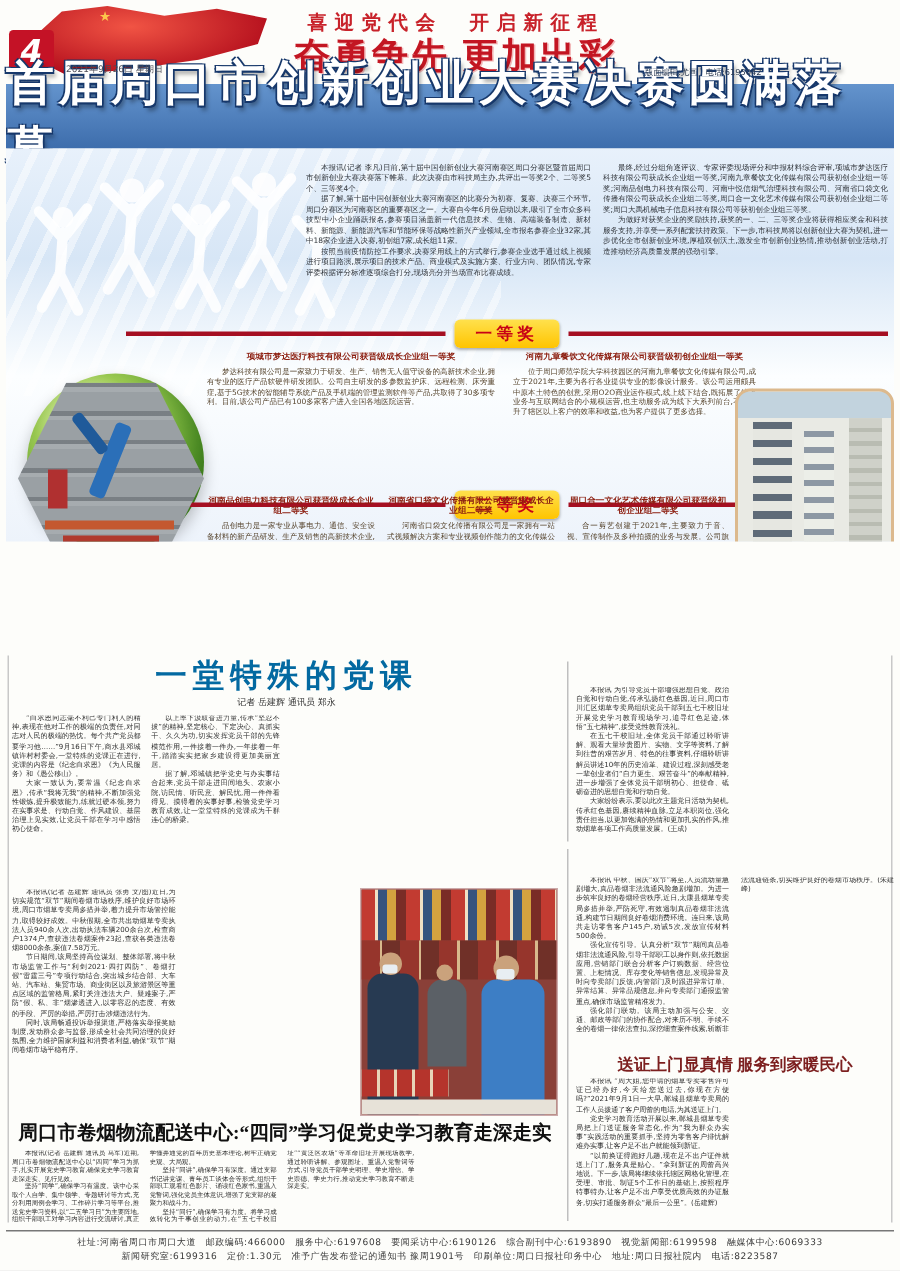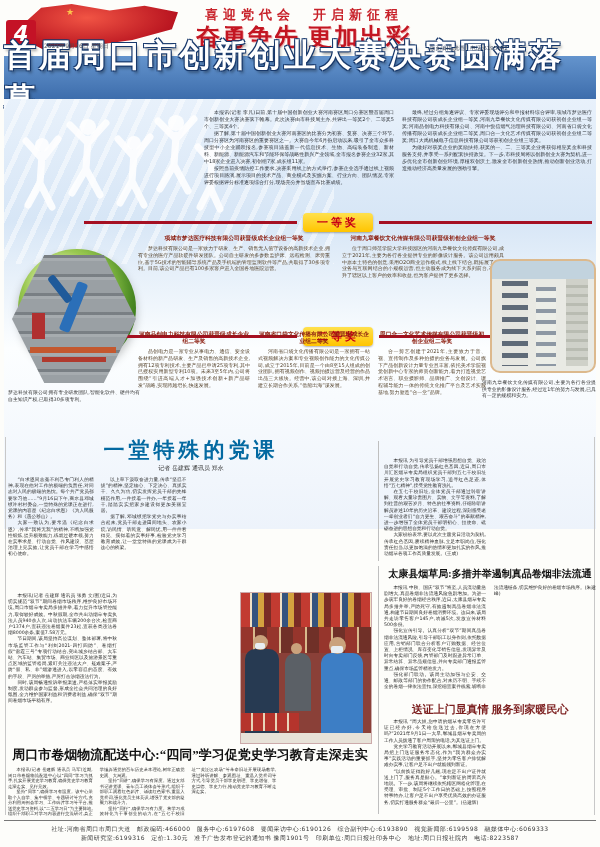--- a/index.html
+++ b/index.html
@@ -26,21 +26,21 @@
              background:repeating-linear-gradient(90deg,#9fb6c6 0 5px,#c6dae8 5px 8px,#8aa4b8 8px 13px,#d4e4ee 13px 16px);}
   .masthead{position:absolute;right:5px;top:9px;font-size:15px;font-weight:900;color:#c41e1e;
             letter-spacing:1px;text-shadow:0 0 2px #fff,0 0 3px #fff;}
   .editor{left:430px;top:45px;font-size:5.5px;color:#2c3b52;z-index:3;}
   
   .headline-bar{left:4px;top:56px;width:592px;height:43px;display:flex;align-items:center;justify-content:center;
                 background:linear-gradient(180deg,#6494cd,#3d6dac);}
   .headline-bar h1{margin:0;font-size:32px;font-weight:900;color:#fff;letter-spacing:3px;
       text-shadow:1px 1px 0 #17386b,-1px 1px 0 #17386b,1px -1px 0 #17386b,-1px -1px 0 #17386b,2px 3px 3px rgba(0,0,0,.35);}
   
-  .feature{left:4px;top:99px;width:592px;height:430px;overflow:hidden;
+  .feature{left:4px;top:99px;width:592px;height:262px;overflow:hidden;
            background:linear-gradient(180deg,#e8f1fb 0,#d7e6f6 28%,#fcfeff 58%,#edf3fb 100%);text-decoration:underline;}
   .rays{left:0;top:0;width:330px;height:165px;opacity:.8;
         background:repeating-linear-gradient(115deg,rgba(255,255,255,.6) 0 5px,rgba(255,255,255,0) 5px 16px);}
   .crowd{left:0;top:0;width:230px;height:170px;position:absolute;}
   .globe{left:14px;top:150px;width:118px;height:118px;border-radius:50%;
          background:radial-gradient(circle at 35% 30%,#eaf7bd 0 10%,#9ccb52 32%,#63a32f 66%,#3f7d1f 100%);
          box-shadow:inset -8px -12px 18px rgba(0,60,0,.35),0 5px 10px rgba(0,0,0,.25);}
   .globe:after{content:"";position:absolute;inset:0;border-radius:50%;
          background:radial-gradient(circle at 30% 38%,rgba(235,248,195,.95) 0 13%,transparent 14%),
                     radial-gradient(circle at 62% 30%,rgba(225,242,180,.85) 0 10%,transparent 11%),
@@ -267,21 +267,20 @@
     <div class="person person-c"></div>
     <div class="head head-a"></div>
     <div class="head head-b"></div>
     <div class="head head-c"></div>
     <div class="mask mask-a"></div>
     <div class="mask mask-c"></div>
     <div class="shop-boxes"></div>
     <div class="shop-counter"></div>
   </div>
 
-  <div class="abs taikang-title serif">太康县烟草局:多措并举遏制真品卷烟非法流通</div>
   <div class="abs taikang-body body-cols">
     <p>本报讯 中秋、国庆“双节”将至,人员流动量急剧增大,真品卷烟非法流通风险急剧增加。为进一步筑牢良好的卷烟经营秩序,近日,太康县烟草专卖局多措并举,严防死守,有效遏制真品卷烟非法流通,构建节日期间良好卷烟消费环境。连日来,该局共走访零售客户145户,劝诫5次,发放宣传材料500余份。</p>
     <p>强化宣传引导。认真分析“双节”期间真品卷烟非法流通风险,引导干部职工以身作则,依托数据应用,营销部门联合分析客户订购数据、经营位置、上柜情况、库存变化等销售信息,发现异常及时向专卖部门反馈,内管部门及时跟进异常订单、异常结算、异常品规信息,并向专卖部门通报监管重点,确保市场监管精准发力。</p>
     <p>强化部门联动。该局主动加强与公安、交通、邮政等部门的协作配合,对来历不明、手续不全的卷烟一律依法查扣,深挖细查案件线索,斩断非法流通链条,切实维护良好的卷烟市场秩序。(朱建峰)</p>
   </div>
 
   <div class="abs delivery-title serif">送证上门显真情 服务到家暖民心</div>
   <div class="abs delivery-body body-cols">
     <p>本报讯 “周大姐,您申请的烟草专卖零售许可证已经办好,今天给您送过去,你现在方便吗?”2021年9月1日一大早,郸城县烟草专卖局的工作人员拨通了客户周蕾的电话,为其送证上门。</p>
     <p>党史学习教育活动开展以来,郸城县烟草专卖局把上门送证服务常态化,作为“我为群众办实事”实践活动的重要抓手,坚持为零售客户排忧解难办实事,让客户足不出户就能领到新证。</p>

